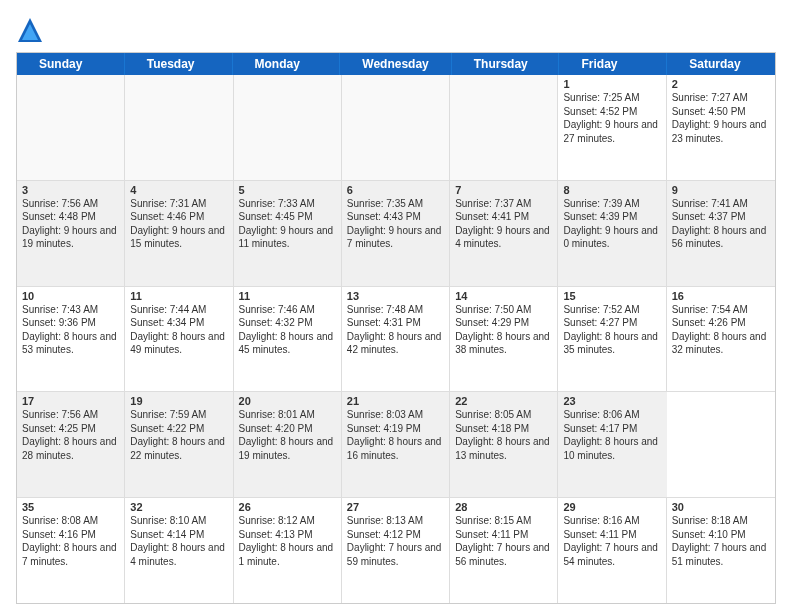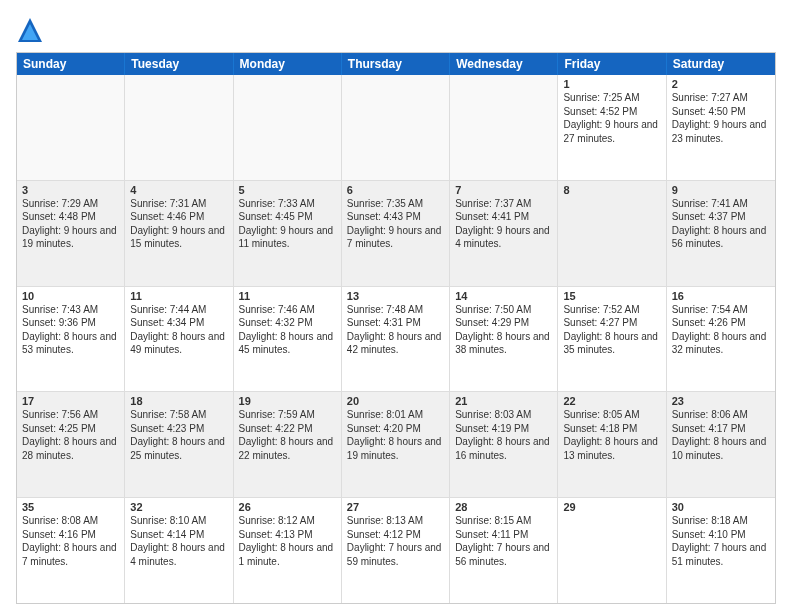--- a/index.html
+++ b/index.html
@@ -60,21 +60,21 @@
     }
     .cal-header {
       display: grid;
       grid-template-columns: repeat(7, 1fr);
       background: #1565C0;
     }
     .cal-header-cell {
       color: white;
       font-weight: bold;
       font-size: 12px;
-      padding: 4px 6px;
+      padding: 4px 22px;
       text-align: left;
       border-right: 1px solid #1976D2;
     }
     .cal-header-cell:last-child { border-right: none; }
     .cal-body {
       flex: 1;
       display: flex;
       flex-direction: column;
     }
     .cal-row {
@@ -126,22 +126,22 @@
       <div class="month-title"></div>
       <div class="subtitle"></div>
     </div>
   </div>
 
   <div class="calendar">
     <div class="cal-header">
     <div class="cal-header-cell">Sunday</div>
         <div class="cal-header-cell">Tuesday</div>
         <div class="cal-header-cell">Monday</div>
+        <div class="cal-header-cell">Wednesday</div>
         <div class="cal-header-cell">Thursday</div>
-        <div class="cal-header-cell">Wednesday</div>
         <div class="cal-header-cell">Friday</div>
         <div class="cal-header-cell">Saturday</div>
       </div>
     <div class="cal-body">
     <div class="cal-row">
           <div class="cal-cell empty"></div>
           <div class="cal-cell empty"></div>
           <div class="cal-cell empty"></div>
           <div class="cal-cell empty"></div>
           <div class="cal-cell empty"></div>
@@ -156,21 +156,21 @@
             <div class="day-number">2</div>
             <div class="day-info">Sunrise: 7:27 AM
 Sunset: 4:50 PM
 Daylight: 9 hours
 and 23 minutes.</div>
           </div>
         </div>
         <div class="cal-row">
           <div class="cal-cell shaded">
             <div class="day-number">3</div>
-            <div class="day-info">Sunrise: 7:29 AM
+            <div class="day-info">Sunrise: 7:56 AM
 Sunset: 4:48 PM
 Daylight: 9 hours
 and 19 minutes.</div>
           </div>
           <div class="cal-cell shaded">
             <div class="day-number">4</div>
             <div class="day-info">Sunrise: 7:31 AM
 Sunset: 4:46 PM
 Daylight: 9 hours
 and 15 minutes.</div>
@@ -191,20 +191,24 @@
           </div>
           <div class="cal-cell shaded">
             <div class="day-number">7</div>
             <div class="day-info">Sunrise: 7:37 AM
 Sunset: 4:41 PM
 Daylight: 9 hours
 and 4 minutes.</div>
           </div>
           <div class="cal-cell shaded">
             <div class="day-number">8</div>
+            <div class="day-info">Sunrise: 7:39 AM
+Sunset: 4:39 PM
+Daylight: 9 hours
+and 0 minutes.</div>
           </div>
           <div class="cal-cell shaded">
             <div class="day-number">9</div>
             <div class="day-info">Sunrise: 7:41 AM
 Sunset: 4:37 PM
 Daylight: 8 hours
 and 56 minutes.</div>
           </div>
         </div>
         <div class="cal-row">
@@ -258,27 +262,20 @@
 and 32 minutes.</div>
           </div>
         </div>
         <div class="cal-row">
           <div class="cal-cell shaded">
             <div class="day-number">17</div>
             <div class="day-info">Sunrise: 7:56 AM
 Sunset: 4:25 PM
 Daylight: 8 hours
 and 28 minutes.</div>
-          </div>
-          <div class="cal-cell shaded">
-            <div class="day-number">18</div>
-            <div class="day-info">Sunrise: 7:58 AM
-Sunset: 4:23 PM
-Daylight: 8 hours
-and 25 minutes.</div>
           </div>
           <div class="cal-cell shaded">
             <div class="day-number">19</div>
             <div class="day-info">Sunrise: 7:59 AM
 Sunset: 4:22 PM
 Daylight: 8 hours
 and 22 minutes.</div>
           </div>
           <div class="cal-cell shaded">
             <div class="day-number">20</div>
@@ -340,20 +337,24 @@
           </div>
           <div class="cal-cell">
             <div class="day-number">28</div>
             <div class="day-info">Sunrise: 8:15 AM
 Sunset: 4:11 PM
 Daylight: 7 hours
 and 56 minutes.</div>
           </div>
           <div class="cal-cell">
             <div class="day-number">29</div>
+            <div class="day-info">Sunrise: 8:16 AM
+Sunset: 4:11 PM
+Daylight: 7 hours
+and 54 minutes.</div>
           </div>
           <div class="cal-cell">
             <div class="day-number">30</div>
             <div class="day-info">Sunrise: 8:18 AM
 Sunset: 4:10 PM
 Daylight: 7 hours
 and 51 minutes.</div>
           </div>
         </div>
       </div>

